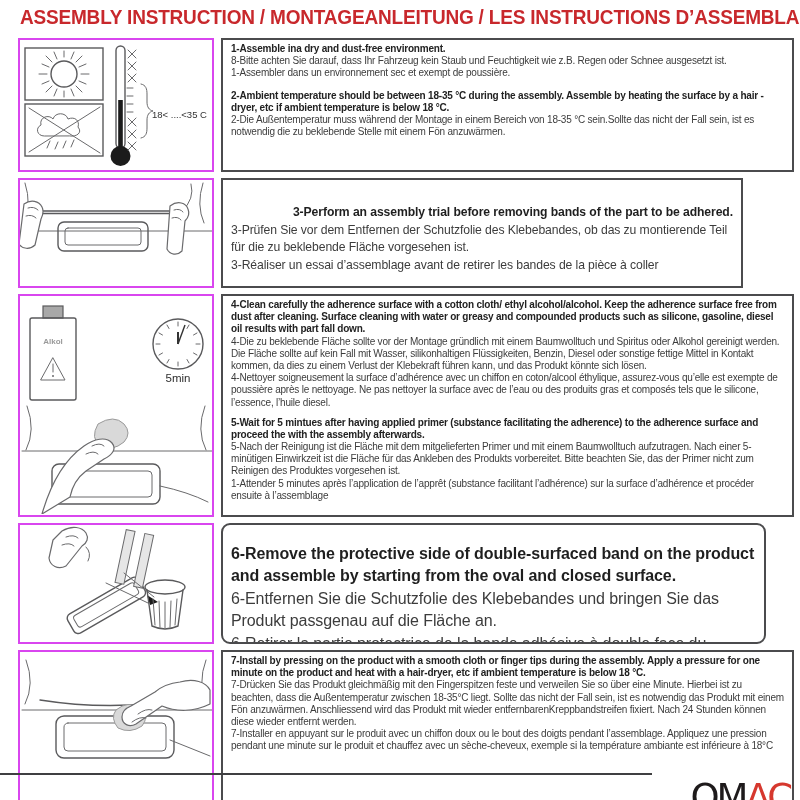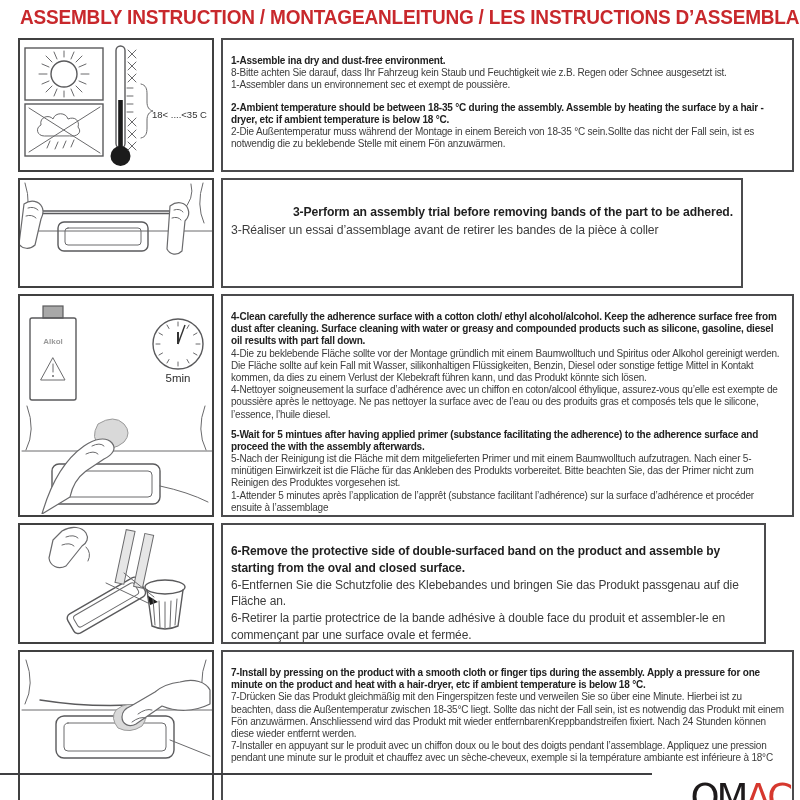--- a/index.html
+++ b/index.html
@@ -8,35 +8,35 @@
     font-family:"Liberation Sans",sans-serif;color:#2e2e2e;
   }
   .title{
     position:absolute;top:6px;left:0;width:800px;text-align:center;
     color:#c8282c;font-weight:bold;font-size:20px;letter-spacing:-0.2px;
     transform:scaleX(0.95);white-space:nowrap;
   }
   .rows{position:absolute;top:38px;left:18px;width:776px;display:flex;flex-direction:column;gap:6px;}
   .row{display:flex;gap:7px;}
   .illus{
-    width:196px;flex:none;border:2px solid #404040;background:#fff;box-sizing:border-box;
+    width:196px;flex:none;border:2px solid #d946ef;background:#fff;box-sizing:border-box;
     display:flex;align-items:flex-start;justify-content:flex-start;overflow:hidden;
   }
   .illus svg{display:block;}
   .textbox{
     flex:1;border:2px solid #4b4b4d;background:#fff;box-sizing:border-box;
-    padding:15px 8px;overflow:hidden;
+    padding:3px 8px;overflow:hidden;
   }
   .row1{height:134px}.row2{height:110px}.row3{height:223px}.row4{height:121px}.row5{height:158px}
   p{margin:0;}
   .t-s{font-size:10px;line-height:1.22;letter-spacing:-0.2px;color:#3c3c3c;}
   .t-s .en{font-weight:bold;color:#222;}
   .t-l{font-size:12.2px;line-height:1.45;letter-spacing:-0.1px;color:#3c3c3c;padding-top:24px;max-width:522px;}
   .t-l .en{font-weight:bold;color:#1f1f1f;text-align:right;}
-  .t-m{font-size:12px;line-height:1.4;letter-spacing:-0.1px;color:#3c3c3c;padding-top:18px;max-width:545px;}
+  .t-m{font-size:16px;line-height:1.4;letter-spacing:-0.1px;color:#3c3c3c;padding-top:18px;max-width:545px;border-radius:9px;}
   .t-m .en{font-weight:bold;color:#1f1f1f;}
   .gap8{height:8px;}
   .gap10{height:10px;}
   .footer-line{position:absolute;left:0;top:773px;width:652px;height:2px;background:#3f3f41;}
   .logo{
     position:absolute;right:10px;top:776px;
     font-family:"DejaVu Sans",sans-serif;font-weight:normal;font-size:37px;letter-spacing:-3px;
     color:#1e1a1b;white-space:nowrap;
   }
   .logo .red{color:#d6382e;}
@@ -146,20 +146,21 @@
         </g>
         <g>
           <path class="hand" d="M150,26 c8,-6 16,-3 18,3 c2,5 0,9 -3,12 l-3,30 c-5,5 -12,4 -15,-2 z"></path>
           <path class="thin" d="M154,30 q6,-2 9,2"></path>
             <path class="thin" d="M152,38 q6,-2 9,2"></path>
         </g>
       </svg>
     </div>
     <div class="textbox t-l">
       <p class="en">3-Perform an assembly trial before removing bands of the part to be adhered.</p>
+      <p>3-Prüfen Sie vor dem Entfernen der Schutzfolie des Klebebandes, ob das zu montierende Teil für die zu beklebende Fläche vorgesehen ist.</p>
       <p>3-Réaliser un essai d’assemblage avant de retirer les bandes de la pièce à coller</p>
     </div>
   </div>
 
   <div class="row row3">
     <div class="illus">
       <svg width="192" height="218" viewBox="0 0 192 218">
         <g>
           <rect x="23" y="10" width="20" height="12" fill="#a8a8a8" stroke="#5a5a5c" stroke-width="1.2"></rect>
           <rect class="ln" x="10" y="22" width="46" height="82" rx="2" fill="#fff"></rect>

